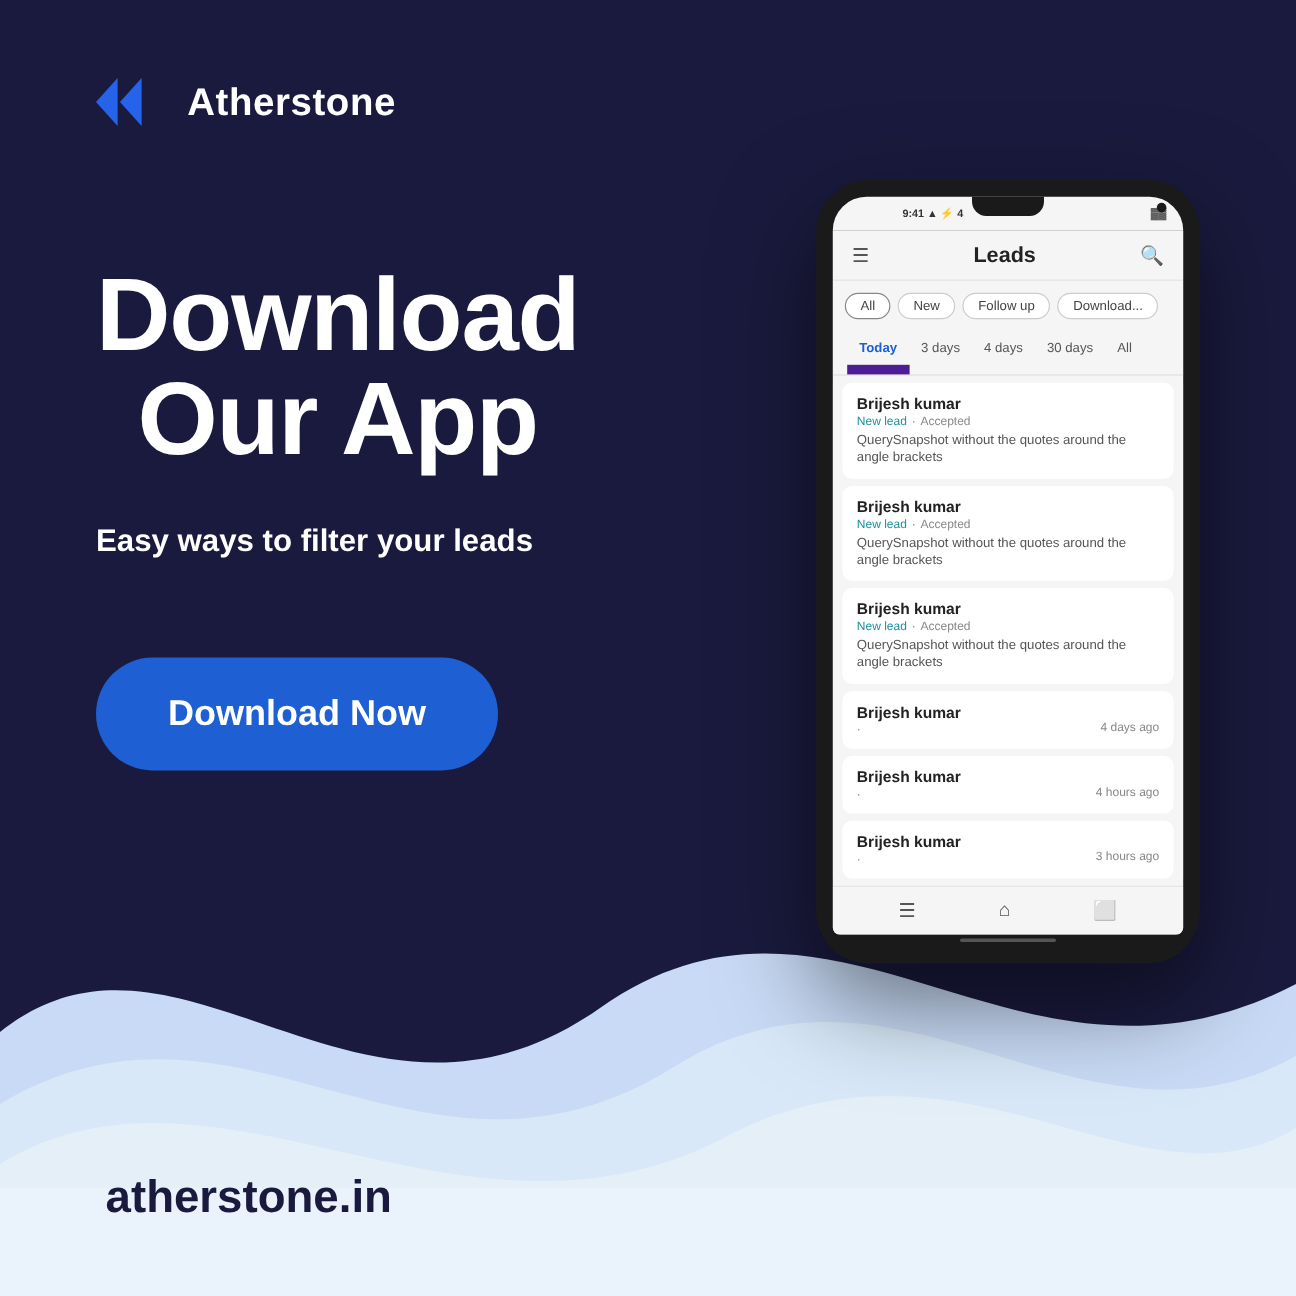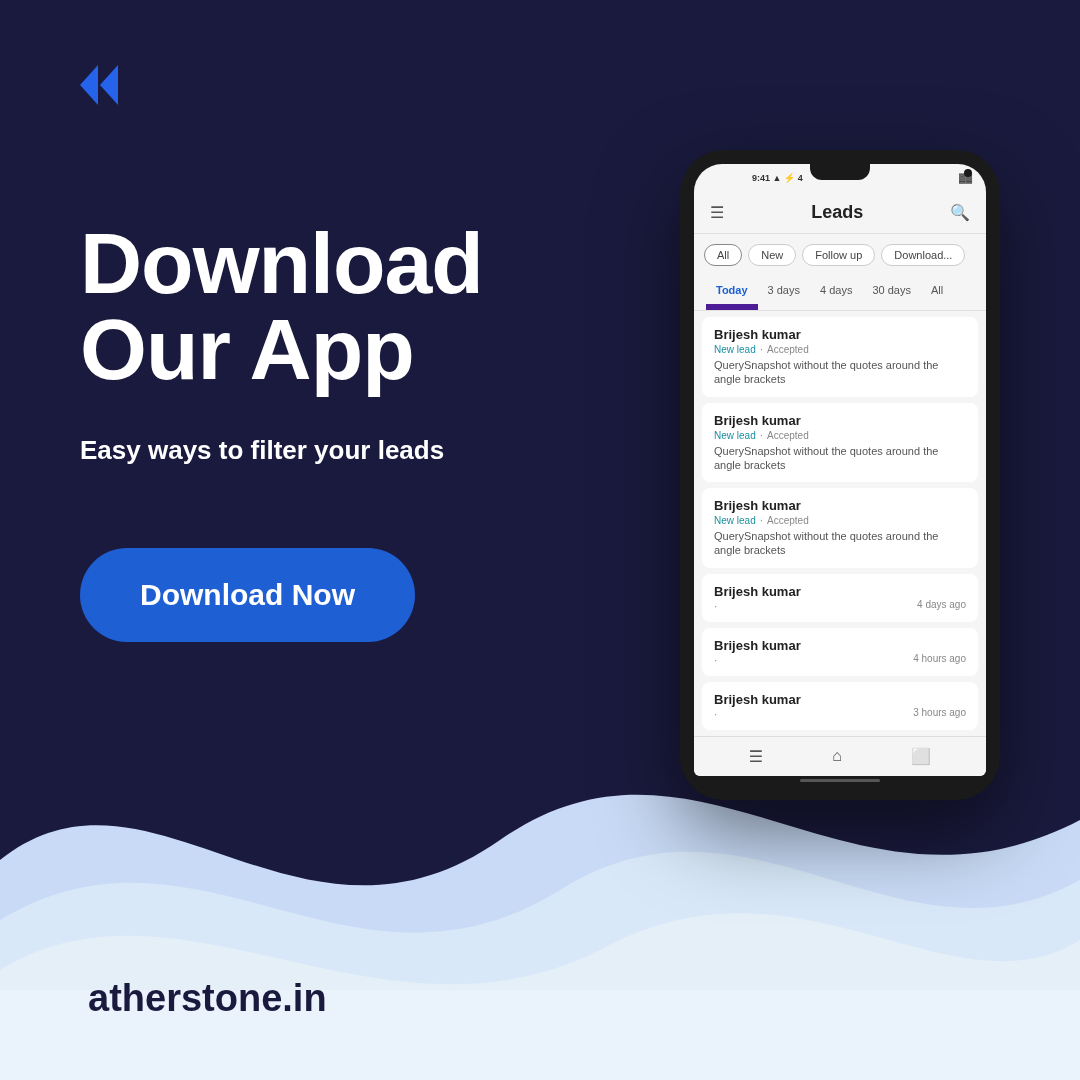--- a/index.html
+++ b/index.html
@@ -83,20 +83,21 @@
       max-width: 480px;
     }
 
     .headline {
       color: #ffffff;
       font-size: 86px;
       font-weight: 900;
       line-height: 1.0;
       margin-bottom: 40px;
       letter-spacing: -1px;
+      text-align: center;
     }
 
     .subtitle {
       color: #ffffff;
       font-size: 26px;
       font-weight: 600;
       margin-bottom: 80px;
       line-height: 1.4;
     }
 
@@ -248,21 +249,21 @@
 
     .date-tab {
       padding: 4px 10px 8px;
       font-size: 11px;
       color: #555;
       border-bottom: 2px solid transparent;
     }
 
     .date-tab.active {
       color: #1a5fd4;
-      border-bottom: 6px solid #4c1d95;
+      border-bottom: 8px solid #4c1d95;
       font-weight: 600;
     }
 
     
     .lead-list {
       background: #f5f5f5;
     }
 
     .lead-item {
       background: #fff;
@@ -371,20 +372,21 @@
     </svg>
   </div>
 
   <div class="header">
     <div class="logo-icon">
       <svg viewBox="0 0 60 50" xmlns="http://www.w3.org/2000/svg">
         <polygon points="0,25 18,5 18,45" fill="#2563eb"></polygon>
         <polygon points="20,25 38,5 38,45" fill="#2563eb"></polygon>
       </svg>
     </div>
+    <span class="brand-name">Atherstone</span>
   </div>
 
   <div class="left-content">
     <div class="headline">
       <span>Download</span><br>
       <span>Our App</span>
     </div>
     <div class="subtitle">Easy ways to filter your leads</div>
     <button class="download-btn">Download Now</button>
   </div>

